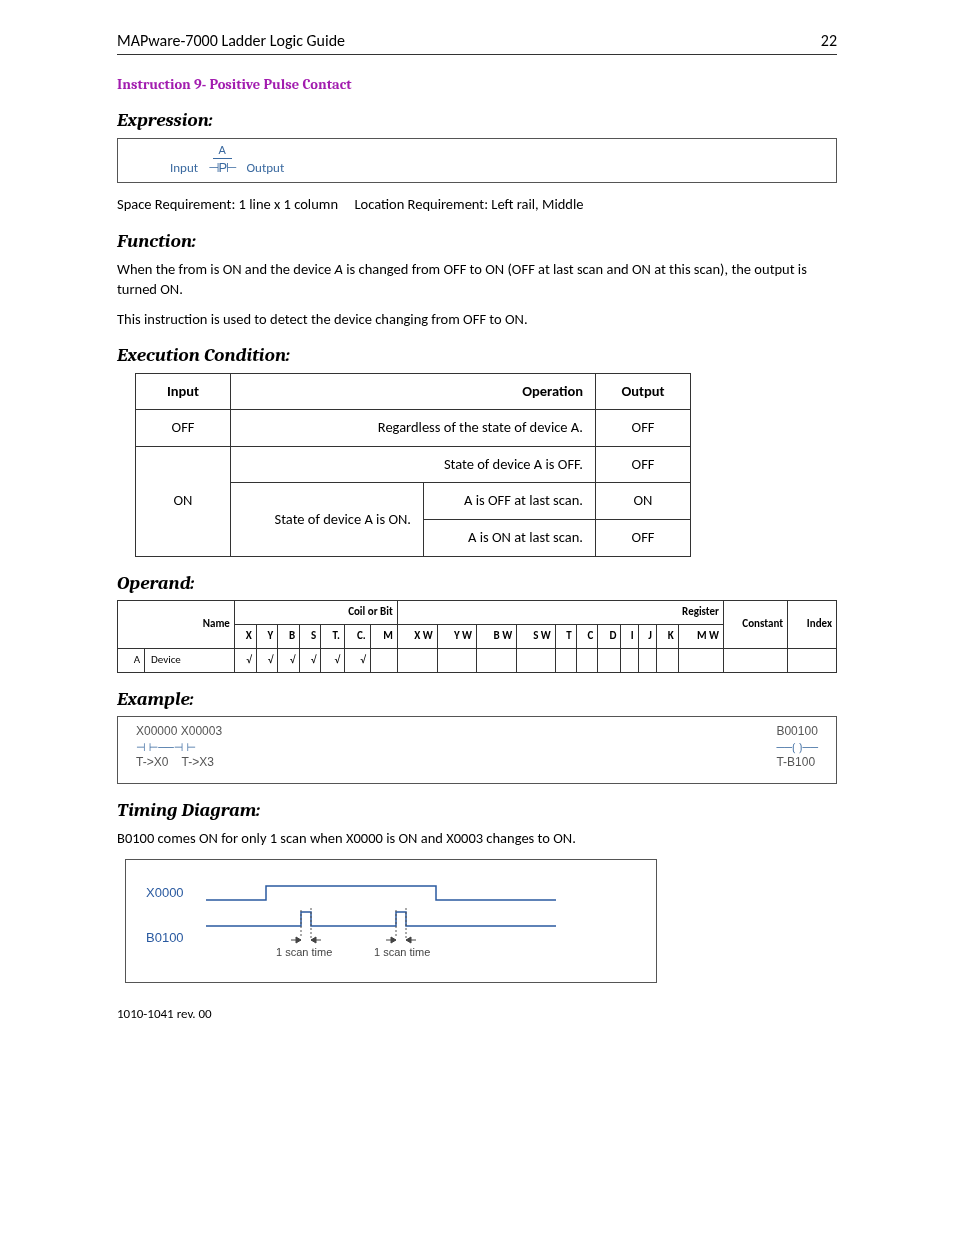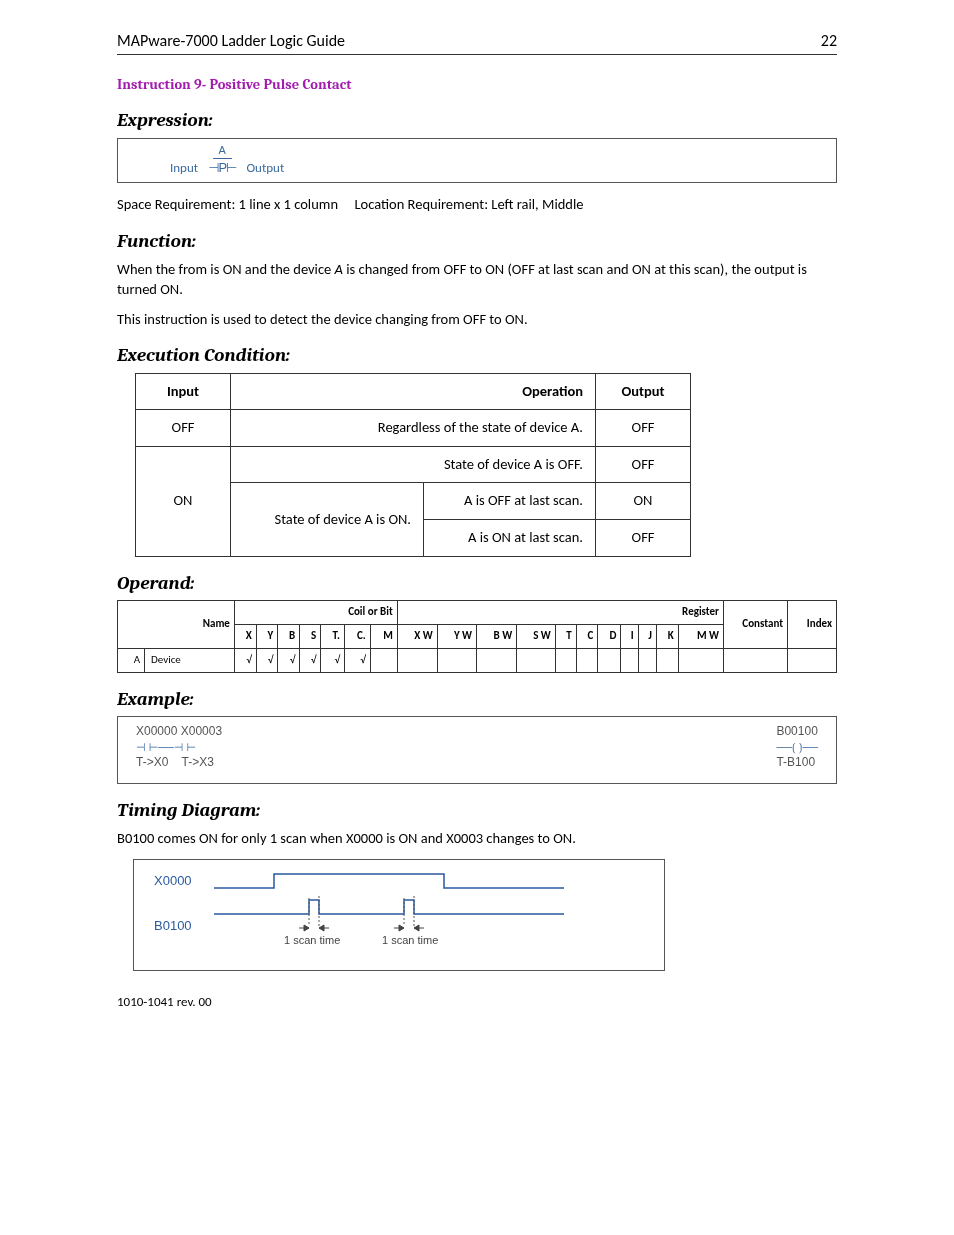--- a/index.html
+++ b/index.html
@@ -92,22 +92,22 @@
     display: flex;
     justify-content: space-between;
   }
   .ex-left, .ex-right {
     font-family: Arial;
     font-size: 12px;
     color: #555;
   }
   .timing-box {
     border: 1px solid #555;
-    padding: 6px 20px 10px;
-    margin: 6px 16px 22px;
+    padding: 18px 20px 10px;
+    margin: 6px 8px 22px;
     width: 490px;
   }
   .timing-row {
     display: flex;
     align-items: center;
     margin: 4px 0;
   }
   .timing-label {
     font-family: Arial;
     font-size: 13px;

